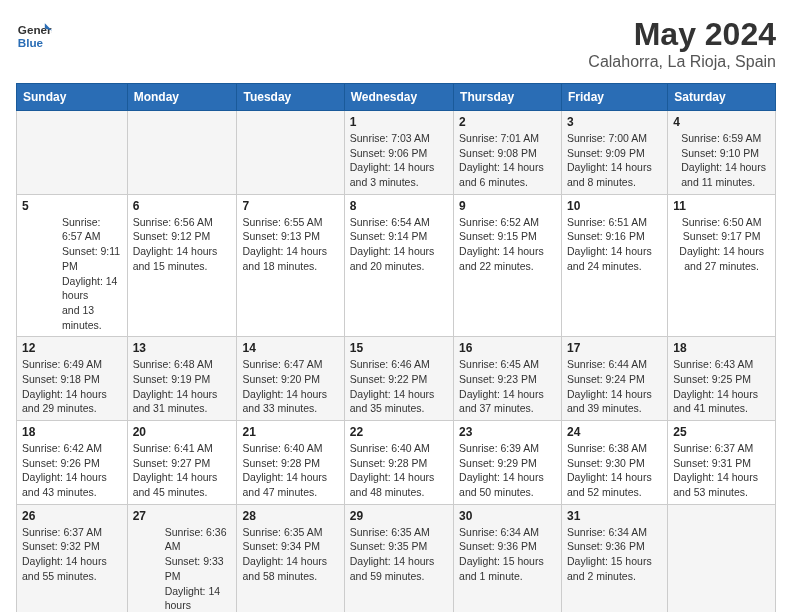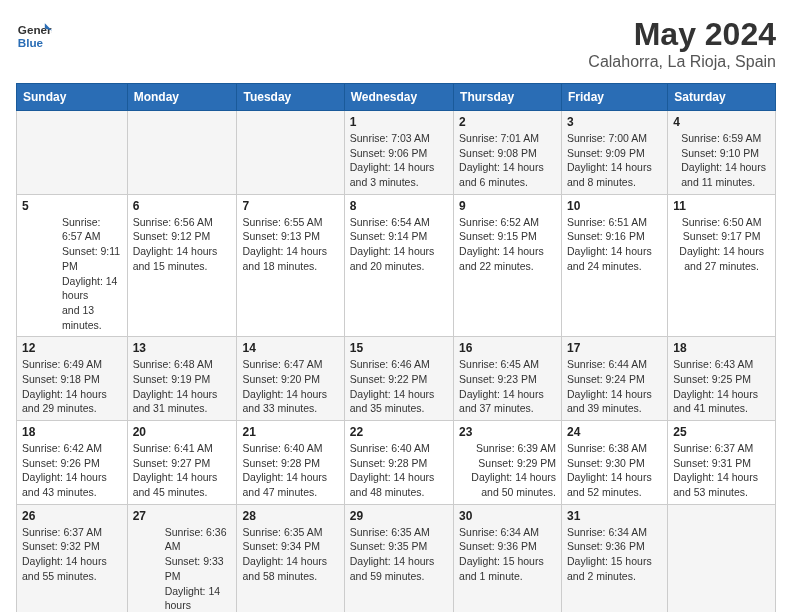--- a/index.html
+++ b/index.html
@@ -270,21 +270,21 @@
         </td>
         <td>
           <span class="day-number">22</span>
           <div class="day-info" style="white-space: pre-line;">Sunrise: 6:40 AM
 Sunset: 9:28 PM
 Daylight: 14 hours
 and 48 minutes.</div>
         </td>
         <td>
           <span class="day-number">23</span>
-          <div class="day-info" style="white-space: pre-line; text-align: right;">Sunrise: 6:39 AM
+          <div class="day-info" style="white-space: pre-line;">Sunrise: 6:39 AM
 Sunset: 9:29 PM
 Daylight: 14 hours
 and 50 minutes.</div>
         </td>
         <td>
           <span class="day-number">24</span>
           <div class="day-info" style="white-space: pre-line;">Sunrise: 6:38 AM
 Sunset: 9:30 PM
 Daylight: 14 hours
 and 52 minutes.</div>

